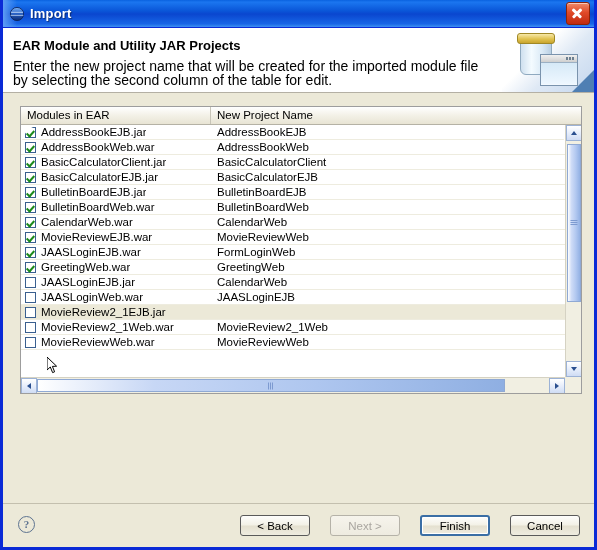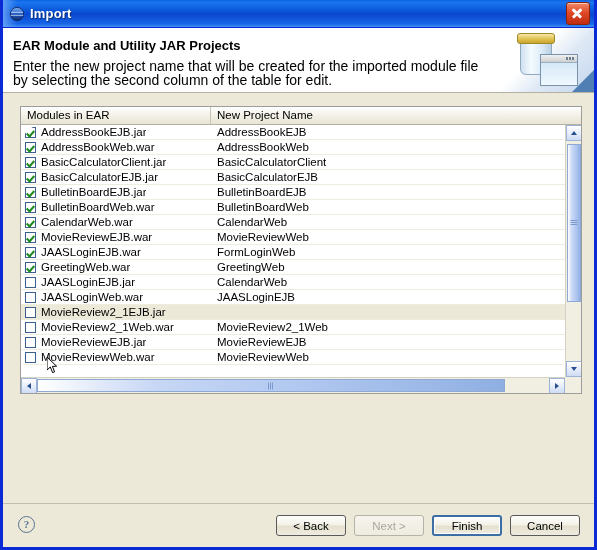--- a/index.html
+++ b/index.html
@@ -394,21 +394,21 @@
     line-height: 15px;
     text-align: center;
     box-sizing: border-box;
     cursor: pointer;
     font-family: "Liberation Serif", serif;
   }
   .footer-btns {
     position: absolute;
     right: 14px; top: 11px;
     display: flex;
-    gap: 8px;
+    gap: 20px;
   }
 </style>
 </head>
 <body>
 
 <div class="window">
 
   <div class="titlebar">
     <span class="title-icon">
       <svg width="16" height="16" viewBox="0 0 16 16">
@@ -549,27 +549,20 @@
               <div class="row">
                 <div class="cell1">
                   <span class="cbox"></span>
                   <span class="cell-label">MovieReview2_1Web.war</span>
                 </div>
                 <div class="cell2"><span>MovieReview2_1Web</span></div>
               </div>
               <div class="row">
                 <div class="cell1">
                   <span class="cbox"></span>
-                  <span class="cell-label">MovieReviewEJB.jar</span>
-                </div>
-                <div class="cell2"><span>MovieReviewEJB</span></div>
-              </div>
-              <div class="row">
-                <div class="cell1">
-                  <span class="cbox"></span>
                   <span class="cell-label">MovieReviewWeb.war</span>
                 </div>
                 <div class="cell2"><span>MovieReviewWeb</span></div>
               </div>
             </div>
 
           <div class="cursor-arrow" style="left:26px; top:232px;">
             <svg width="12" height="18" viewBox="0 0 12 18">
               <polygon points="0,0 0,13 3.3,10 5.6,15.6 7.6,14.8 5.4,9.4 9.6,9.2" fill="#ffffff" stroke="#000000" stroke-width="1"></polygon>
             </svg>

